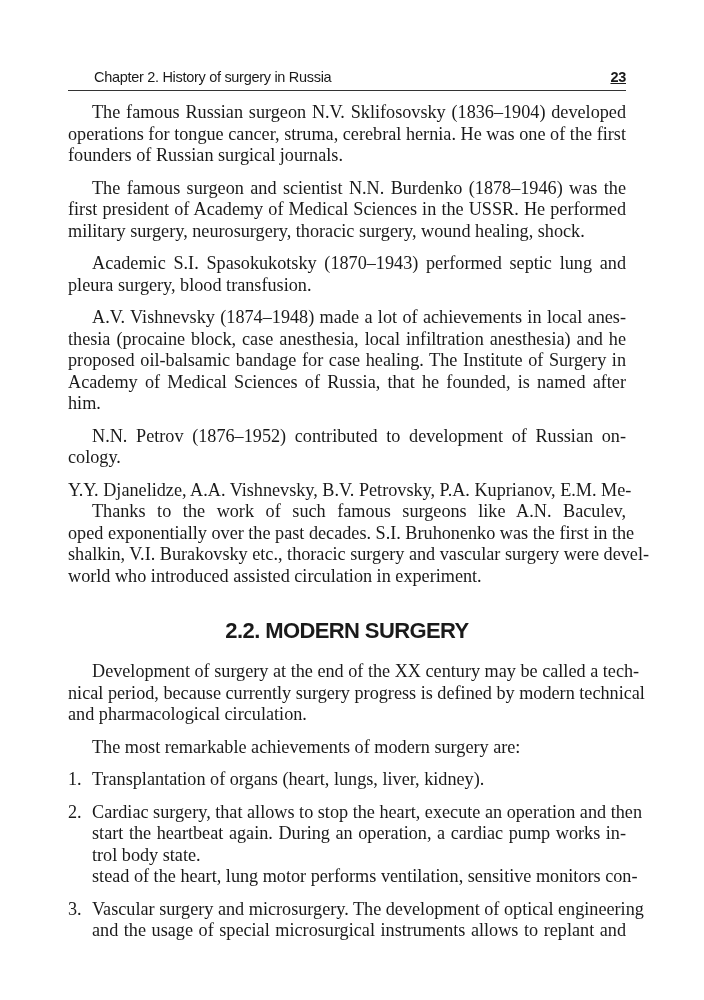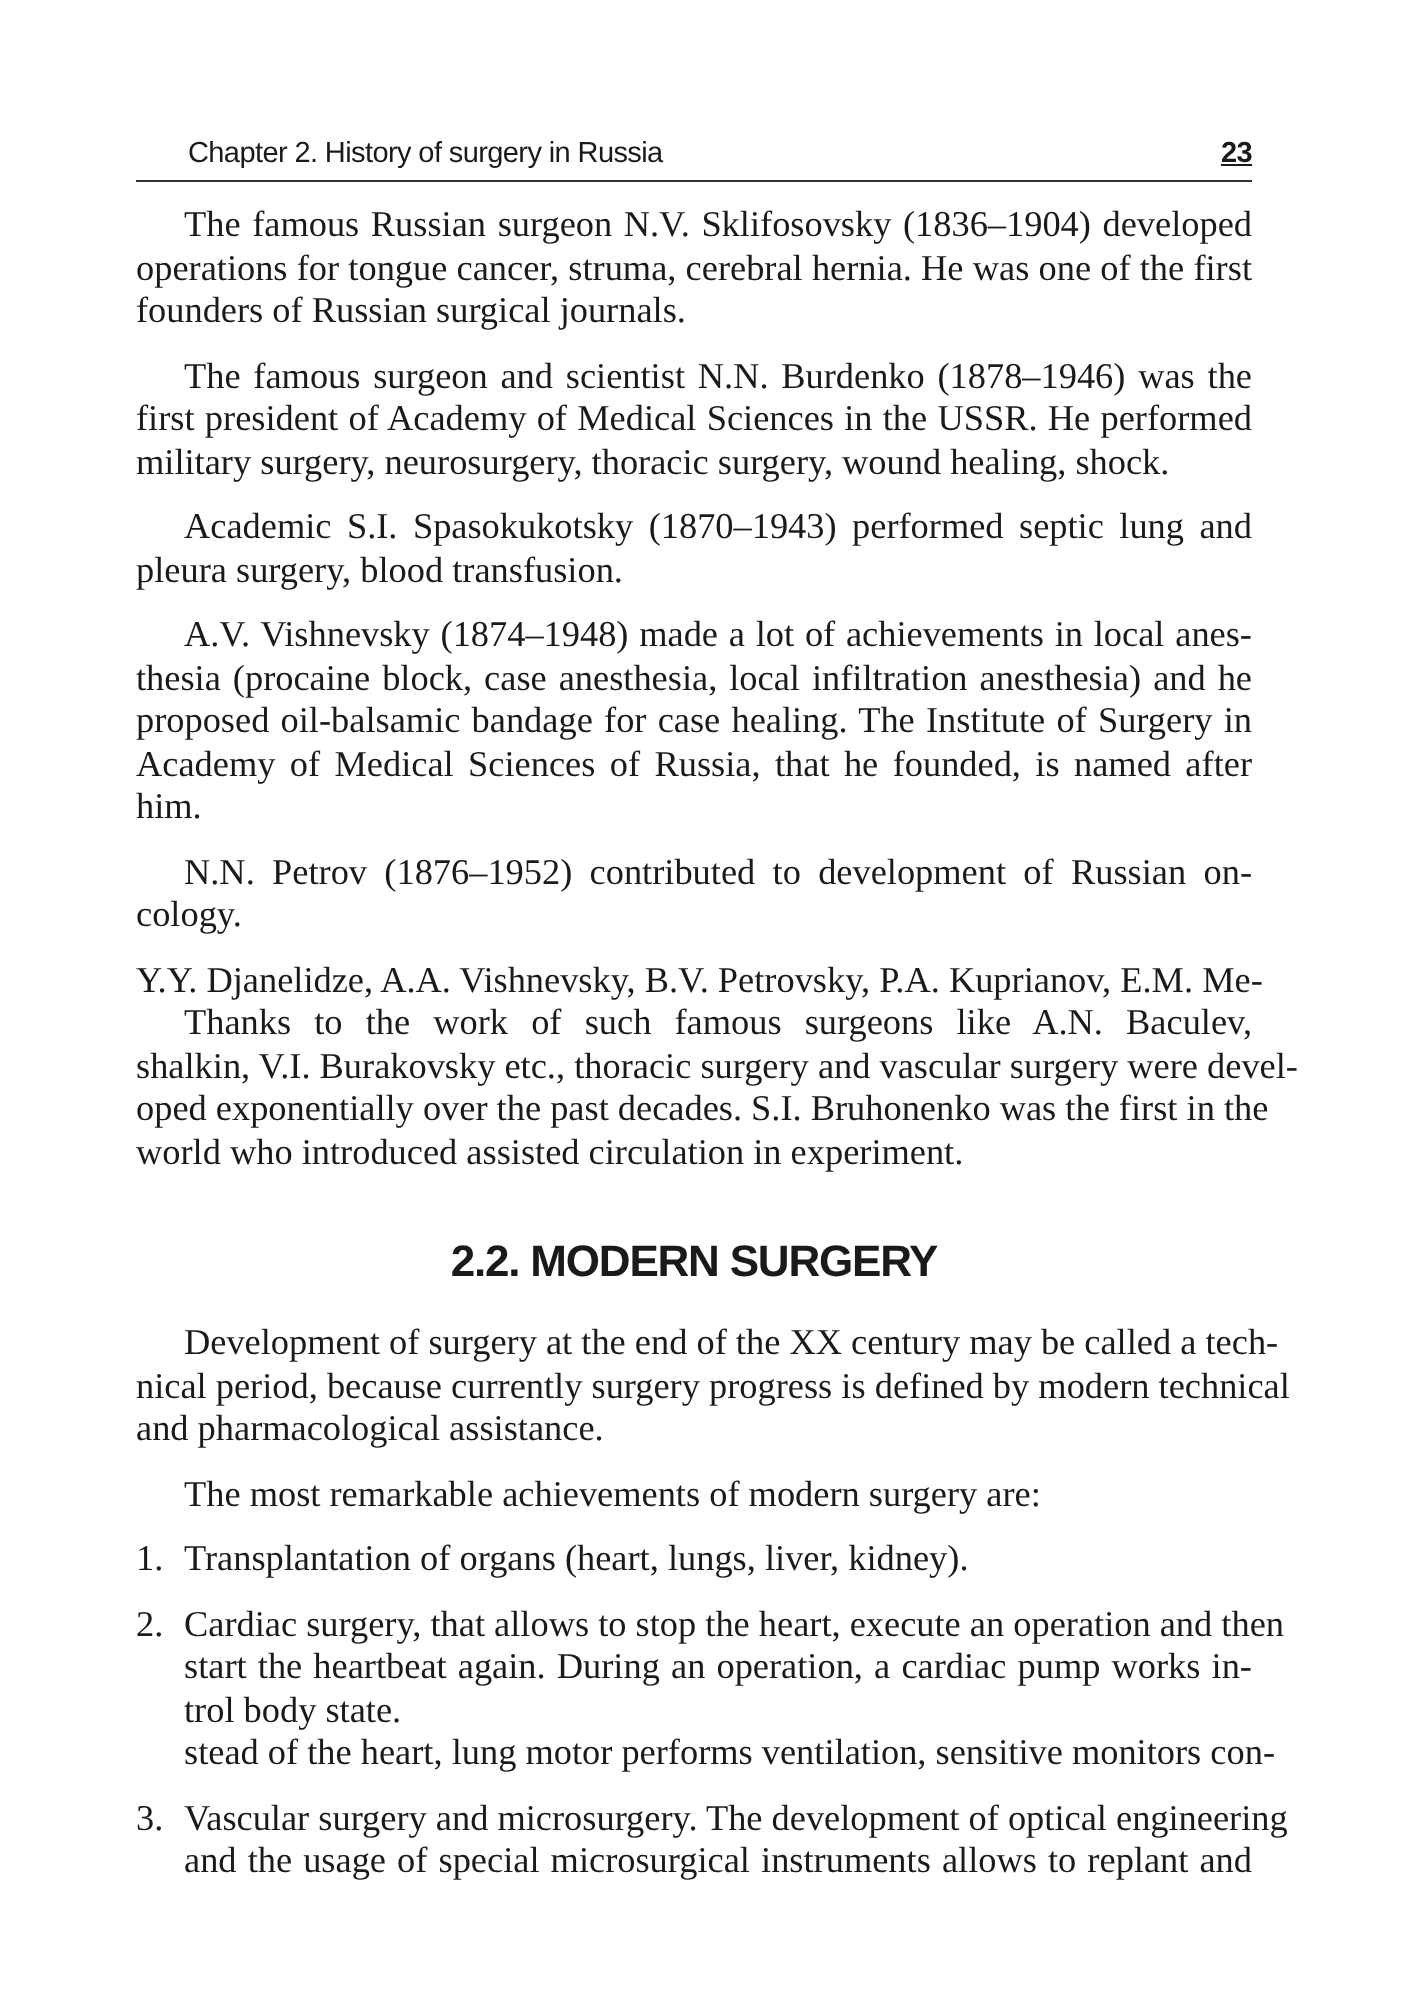--- a/index.html
+++ b/index.html
@@ -60,31 +60,31 @@
           <span class="line">Academy of Medical Sciences of Russia, that he founded, is named after</span>
           <span class="line last">him.</span>
         </div>
         <div class="para">
           <span class="line indent">N.N. Petrov (1876–1952) contributed to development of Russian on-</span>
           <span class="line last">cology.</span>
         </div>
         <div class="para">
           <span class="line">Y.Y. Djanelidze, A.A. Vishnevsky, B.V. Petrovsky, P.A. Kuprianov, E.M. Me-</span>
           <span class="line indent">Thanks to the work of such famous surgeons like A.N. Baculev,</span>
+          <span class="line">oped exponentially over the past decades. S.I. Bruhonenko was the first in the</span>
           <span class="line">shalkin, V.I. Burakovsky etc., thoracic surgery and vascular surgery were devel-</span>
-          <span class="line">oped exponentially over the past decades. S.I. Bruhonenko was the first in the</span>
           <span class="line last">world who introduced assisted circulation in experiment.</span>
         </div>
       </div>
     <div class="heading">2.2. MODERN SURGERY</div>
     <div id="section-paras">
         <div class="para">
           <span class="line indent">Development of surgery at the end of the XX century may be called a tech-</span>
           <span class="line">nical period, because currently surgery progress is defined by modern technical</span>
-          <span class="line last">and pharmacological assistance.</span>
+          <span class="line last">and pharmacological circulation.</span>
         </div>
         <div class="para">
           <span class="line indent last">The most remarkable achievements of modern surgery are:</span>
         </div>
       </div>
     <div id="achievements-list">
         <div class="list-item">
           <span class="num">1.</span>
           <span class="line last">Transplantation of organs (heart, lungs, liver, kidney).</span>
         </div>

